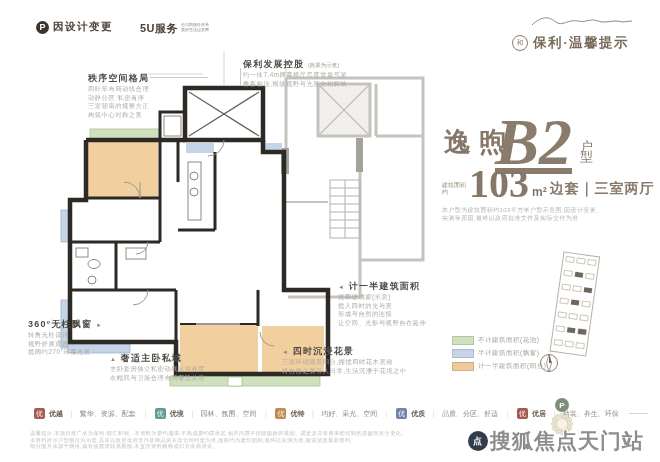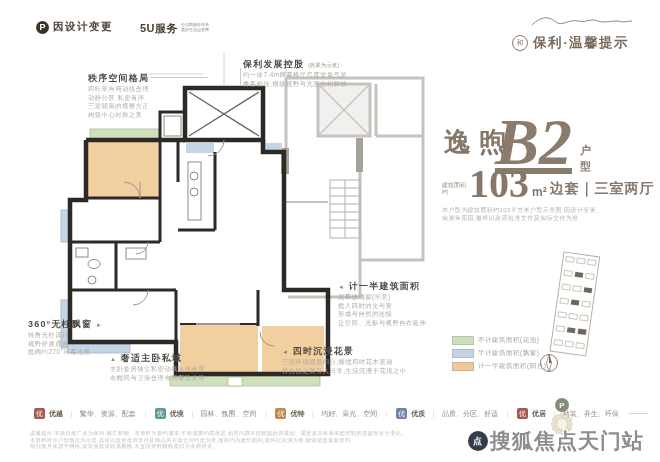--- a/index.html
+++ b/index.html
@@ -17,21 +17,21 @@
   .proj-logo{display:flex;align-items:center;gap:5px;}
   .proj-emblem{width:14px;height:14px;border:1px solid #8a7a66;border-radius:50%;
                display:flex;align-items:center;justify-content:center;color:#8a7a66;font-size:7px;}
   .proj-text{font-family:"Liberation Serif","DejaVu Serif",serif;font-size:13.5px;font-weight:bold;
              color:#79695a;letter-spacing:1.5px;}
   
   .series{font-family:"Liberation Serif","DejaVu Serif",serif;font-size:27px;font-weight:bold;
           color:#877769;letter-spacing:8px;}
   .unit-code{font-family:"Liberation Serif","DejaVu Serif",serif;font-style:italic;font-size:66px;
              font-weight:600;color:#8a7c6d;line-height:60px;}
-  .unit-suffix{font-size:11px;color:#8a7c6d;width:10px;line-height:16px;letter-spacing:1px;font-weight:bold;}
+  .unit-suffix{font-size:13px;color:#8a7c6d;width:10px;line-height:10px;letter-spacing:1px;}
   .area-row{display:flex;align-items:flex-end;gap:3px;color:#877769;}
   .area-prefix{font-size:6px;line-height:7px;color:#9a8d7e;padding-bottom:4px;}
   .area-val{font-family:"Liberation Serif","DejaVu Serif",serif;font-size:40px;font-weight:bold;
             line-height:32px;}
   .area-unit{font-size:12px;font-weight:bold;padding-bottom:1px;}
   .area-layout{font-family:"Liberation Serif","DejaVu Serif",serif;font-size:14px;font-weight:bold;
                padding-bottom:2px;letter-spacing:1px;}
   .unit-note{font-size:6px;color:#b7b3ad;line-height:8px;letter-spacing:.4px;}
   
   .ann-title{font-size:9px;font-weight:bold;color:#4f4b45;letter-spacing:1.2px;}

